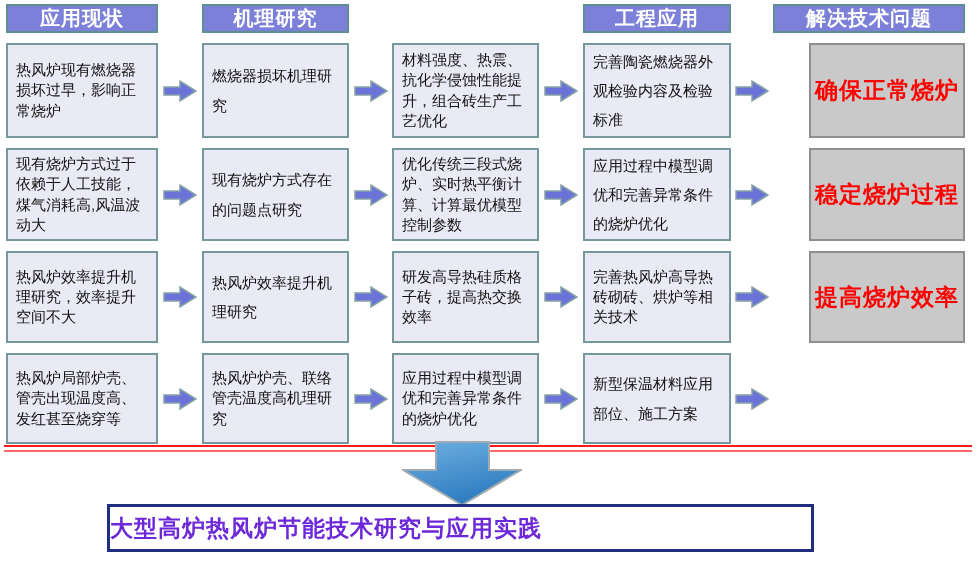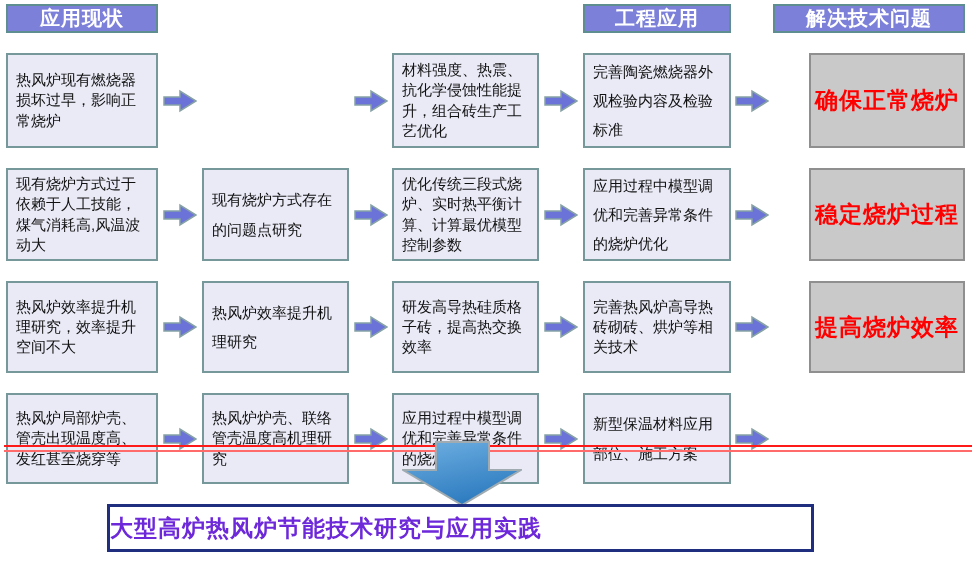--- a/index.html
+++ b/index.html
@@ -5,21 +5,21 @@
   html,body{margin:0;padding:0;background:#fff;}
   #stage{
     position:relative;width:976px;height:561px;background:#fff;overflow:hidden;
     font-family:"Liberation Sans", sans-serif;
   }
   #flow{
     position:absolute;left:6px;top:4px;
     display:grid;
     grid-template-columns:152px 44px 147px 43px 147px 44px 148px 42px 192px;
     grid-template-rows:29px 95px 93px 92px 91px;
-    row-gap:20px;
+    row-gap:10px;
   }
   .c1{grid-column:1}.c2{grid-column:2}.c3{grid-column:3}.c4{grid-column:4}.c5{grid-column:5}
   .c6{grid-column:6}.c7{grid-column:7}.c8{grid-column:8}.c9{grid-column:9}
   .r1{grid-row:1}.r2{grid-row:2}.r3{grid-row:3}.r4{grid-row:4}.r5{grid-row:5}
   .hdr{
     background:#7C80D9;border:2px solid #5F8E91;
     color:#fff;font-weight:bold;font-size:20px;
     display:flex;align-items:center;justify-content:center;
     letter-spacing:1px;
   }
@@ -63,33 +63,37 @@
     </linearGradient>
   </defs>
 </svg>
 
 <div id="stage">
   <div id="flow">
 
     <div class="hdr c1 r1">
         <span>应用现状</span>
       </div>
+    <div class="hdr c3 r1">
+        <span>机理研究</span>
+      </div>
     <div class="hdr c7 r1">
         <span>工程应用</span>
       </div>
     <div class="hdr c9 r1">
         <span>解决技术问题</span>
       </div>
 
     <div class="cell c1 r2">热风炉现有燃烧器损坏过早，影响正常烧炉</div>
     <div class="arr c2 r2">
         <svg width="34" height="24" viewBox="0 0 34 24">
           <polygon points="1,8 17,8 17,2 33,12 17,22 17,16 1,16" fill="#6B73D8" stroke="#86A2A5" stroke-width="1.5"></polygon>
         </svg>
       </div>
+    <div class="cell loose c3 r2">燃烧器损坏机理研究</div>
     <div class="arr c4 r2">
         <svg width="34" height="24" viewBox="0 0 34 24">
           <polygon points="1,8 17,8 17,2 33,12 17,22 17,16 1,16" fill="#6B73D8" stroke="#86A2A5" stroke-width="1.5"></polygon>
         </svg>
       </div>
     <div class="cell c5 r2">材料强度、热震、抗化学侵蚀性能提升，组合砖生产工艺优化</div>
     <div class="arr c6 r2">
         <svg width="34" height="24" viewBox="0 0 34 24">
           <polygon points="1,8 17,8 17,2 33,12 17,22 17,16 1,16" fill="#6B73D8" stroke="#86A2A5" stroke-width="1.5"></polygon>
         </svg>

